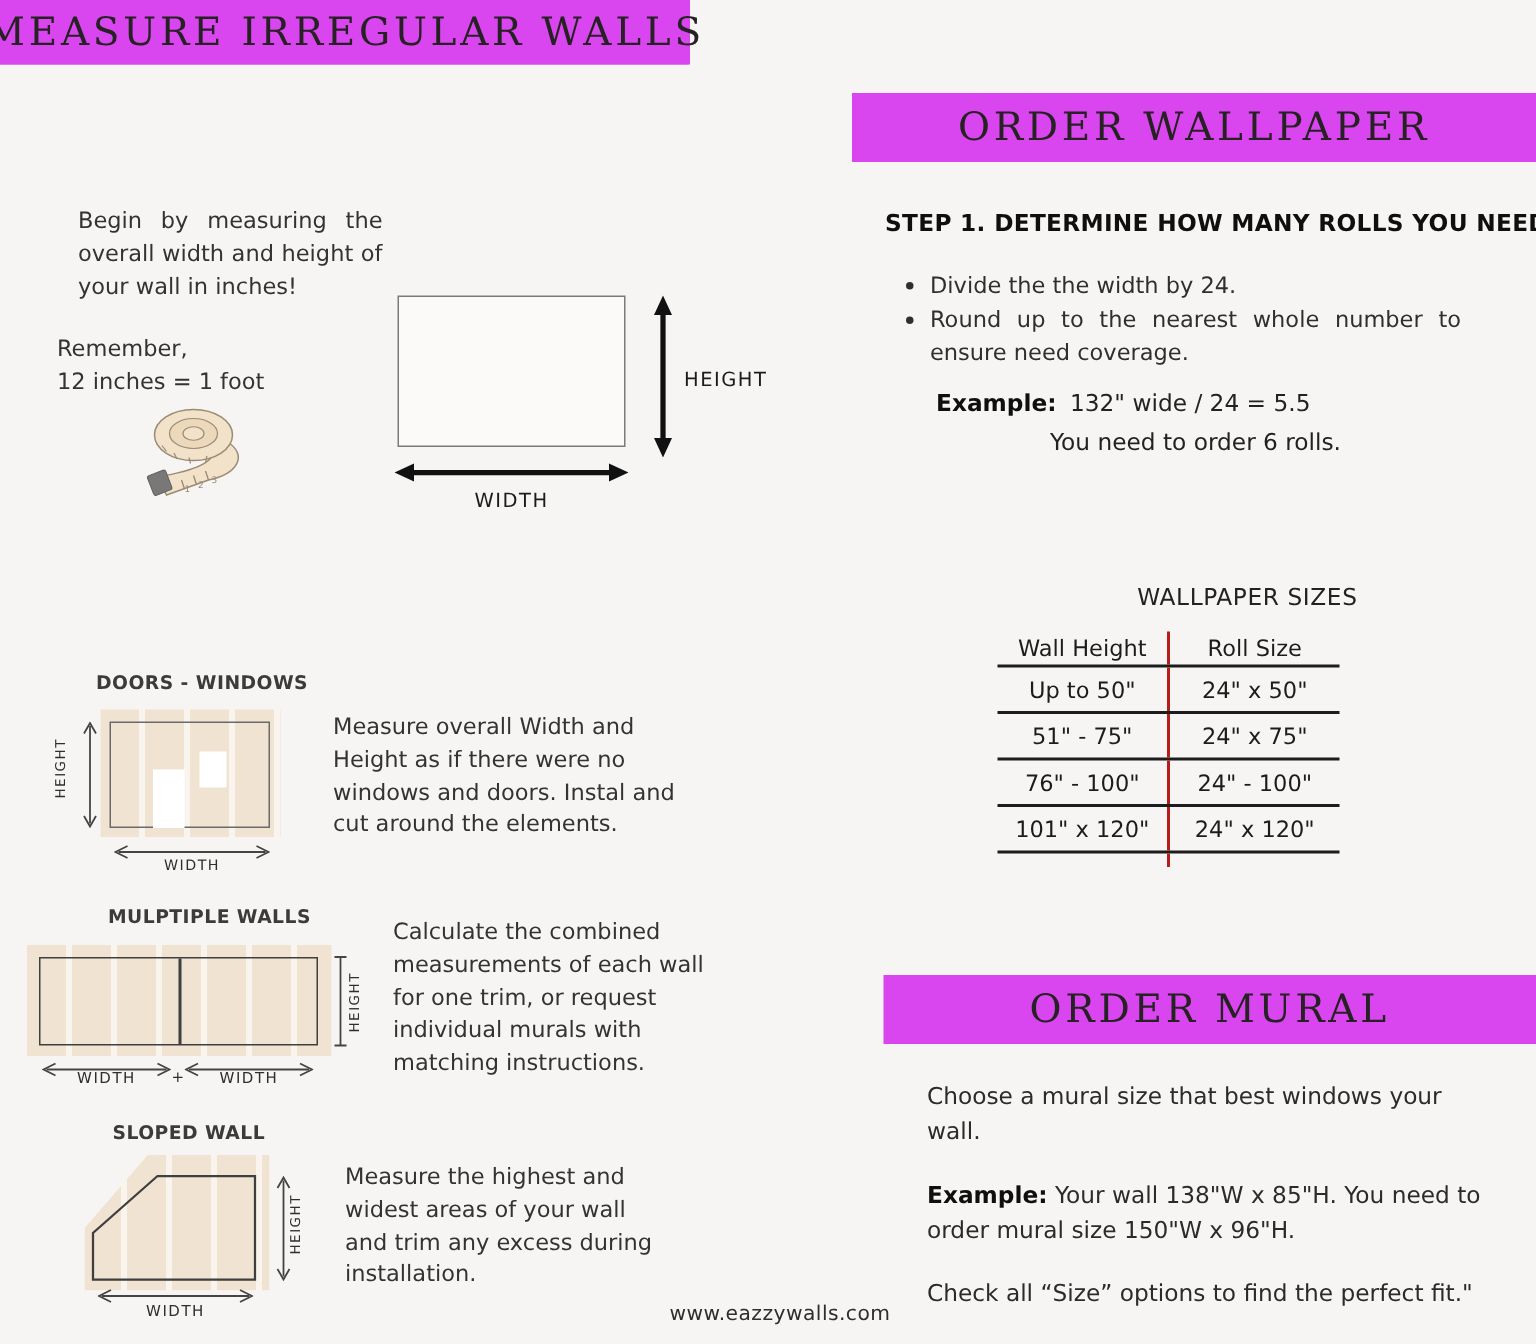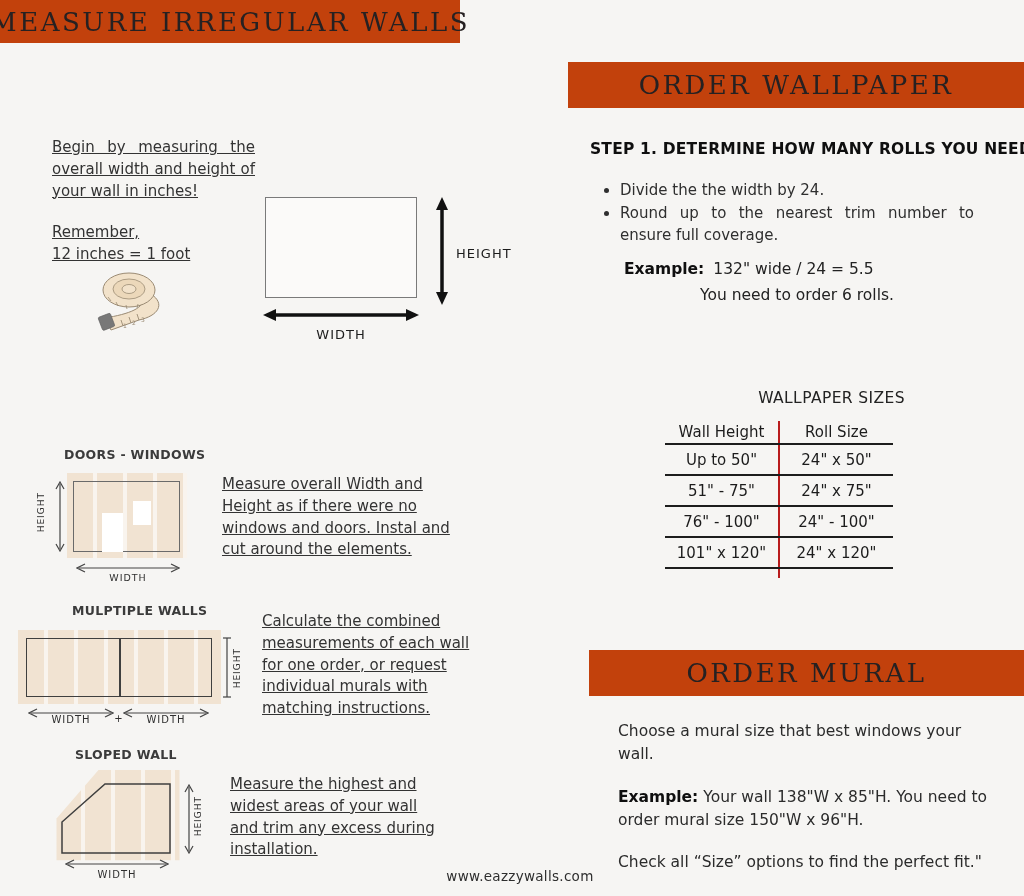--- a/index.html
+++ b/index.html
@@ -4,26 +4,26 @@
 <style>
   * { margin:0; padding:0; box-sizing:border-box; }
   html,body { background:#e9e9e9; }
   .page {
     position:relative; width:1024px; height:896px; margin:0 auto;
     background:#f6f5f3; overflow:hidden;
     font-family:"DejaVu Sans","Liberation Sans",sans-serif;
     color:#3a3a3a;
   }
   .abs { position:absolute; }
-  .bar { position:absolute; background:#c2410c; display:flex; align-items:center; justify-content:center; }
+  .bar { position:absolute; background:#d946ef; display:flex; align-items:center; justify-content:center; }
   .bar-title {
     font-family:"DejaVu Serif","Liberation Serif",serif;
     font-size:26px; letter-spacing:2.5px; color:#262122; font-weight:500; white-space:nowrap;
   }
-  .body-text { font-size:15px; line-height:1.45; color:#333;text-decoration:underline; }
+  .body-text { font-size:15px; line-height:1.45; color:#333; }
   .justify { text-align:justify; }
   .sub-label { font-size:12.5px; font-weight:bold; color:#3b3b3b; letter-spacing:0.3px; white-space:nowrap; }
   .dim-label { font-size:10px; letter-spacing:1px; color:#2e2e2e; white-space:nowrap; }
   .dim-label-lg { font-size:13px; letter-spacing:1px; color:#1c1c1c; white-space:nowrap; }
   .vlabel { position:absolute; writing-mode:vertical-rl; transform:rotate(180deg); font-size:9px; letter-spacing:1px; color:#2e2e2e; }
   .stripes { background:repeating-linear-gradient(90deg,#f1e3d2 0px,#f1e3d2 26px,#f9f4ee 26px,#f9f4ee 30px); }
   .outline { position:absolute; border:1.5px solid #4a4a4a; background:transparent; }
   .step-heading { font-size:15.5px; font-weight:bold; color:#0f0f0f; letter-spacing:0.2px; white-space:nowrap; }
   .bullets { list-style:disc; padding-left:18px; }
   .bullets li { font-size:15px; color:#2f2f2f; line-height:1.42; margin-bottom:2px; }
@@ -47,21 +47,21 @@
 <body>
 
 <div class="page">
 
   <div class="bar" style="left:0; top:65; width:459px; height:43px;">
     <span class="bar-title">MEASURE YOUR WALLS</span>
   </div>
 
   <p class="abs body-text justify" style="left:52px; top:137px; width:203px;">Begin by measuring the overall width and height of your wall in inches!</p>
 
-  <div class="abs body-text" style="left:52px; top:222px;">
+  <div class="abs body-text" style="left:38px; top:222px;">
     <div>Remember,</div>
     <div>12 inches = 1 foot</div>
   </div>
 
   <svg class="abs" style="left:88px; top:264px;" width="94" height="74" viewBox="0 0 94 74">
     <path d="M63,30 C78,40 70,52 51,56 L23,66 L17,54 C41,50 58,44 54,33 Z" fill="#f2e2ca" stroke="#9b8b74" stroke-width="1"></path>
     <rect x="12" y="51" width="13" height="14" rx="1.5" transform="rotate(-21 18 58)" fill="#787878" stroke="#5d5d5d" stroke-width="0.6"></rect>
     <path d="M33,56 l2,6 M41,53 l2,6 M49,50 l2,6" stroke="#9b8b74" stroke-width="0.9"></path>
     <text x="35" y="64" font-size="6" fill="#9b8b74">1</text>
     <text x="44" y="61" font-size="6" fill="#9b8b74">2</text>
@@ -126,21 +126,21 @@
     <polyline points="77,2 85,6 77,10" fill="none" stroke="#444" stroke-width="1.2"></polyline>
   </svg>
   <svg class="abs" style="left:123px; top:707px;" width="86" height="12" viewBox="0 0 86 12">
     <line x1="3" y1="6" x2="83" y2="6" stroke="#444" stroke-width="1.2"></line>
     <polyline points="9,2 1,6 9,10" fill="none" stroke="#444" stroke-width="1.2"></polyline>
     <polyline points="77,2 85,6 77,10" fill="none" stroke="#444" stroke-width="1.2"></polyline>
   </svg>
   <span class="abs dim-label" style="left:28px; top:714px; width:86px; text-align:center;">WIDTH</span>
   <span class="abs dim-label" style="left:113px; top:713px; width:12px; text-align:center;">+</span>
   <span class="abs dim-label" style="left:123px; top:714px; width:86px; text-align:center;">WIDTH</span>
-  <p class="abs body-text" style="left:262px; top:611px; width:216px;">Calculate the combined measurements of each wall for one order, or request individual murals with matching instructions.</p>
+  <p class="abs body-text" style="left:262px; top:611px; width:216px;">Calculate the combined measurements of each wall for one trim, or request individual murals with matching instructions.</p>
 
   <span class="abs sub-label" style="left:75px; top:747px;">SLOPED WALL</span>
   <div class="abs" style="left:55px; top:768px; width:150px; height:97px;">
     <div class="stripes" style="position:absolute; inset:0; clip-path:polygon(29% 2%, 83% 2%, 83% 95%, 1% 95%, 1% 52%);"></div>
     <svg style="position:absolute; left:0; top:0;" width="150" height="97" viewBox="0 0 150 97">
       <polygon points="50,16 115,16 115,85 7,85 7,54" fill="none" stroke="#3f3f3f" stroke-width="1.5"></polygon>
     </svg>
   </div>
   <svg class="abs" style="left:183px; top:784px;" width="12" height="70" viewBox="0 0 12 70">
     <line x1="6" y1="3" x2="6" y2="67" stroke="#444" stroke-width="1.2"></line>
@@ -157,21 +157,21 @@
   <p class="abs body-text" style="left:230px; top:774px; width:212px;">Measure the highest and widest areas of your wall and trim any excess during installation.</p>
 
   <div class="bar" style="left:568px; top:62px; width:456px; height:46px;">
     <span class="bar-title">ORDER WALLPAPER</span>
   </div>
 
   <span class="abs step-heading" style="left:590px; top:140px;">STEP 1. DETERMINE HOW MANY ROLLS YOU NEED:</span>
 
   <ul class="abs bullets" style="left:602px; top:180px; width:372px;">
     <li>Divide the the width by 24.</li>
-    <li class="justify">Round up to the nearest trim number to ensure full coverage.</li>
+    <li class="justify">Round up to the nearest whole number to ensure need coverage.</li>
   </ul>
 
   <div class="abs example-row" style="left:624px; top:260px;">
     <span class="bold">Example:</span>
     <span>132" wide / 24 = 5.5</span>
   </div>
   <span class="abs" style="left:700px; top:286px; font-size:15.5px; color:#222;">You need to order 6 rolls.</span>
 
 
   <span class="abs" style="left:655px; top:389px; width:250px; text-align:right; font-size:15.5px; letter-spacing:0.4px; color:#222;">WALLPAPER SIZES</span>

